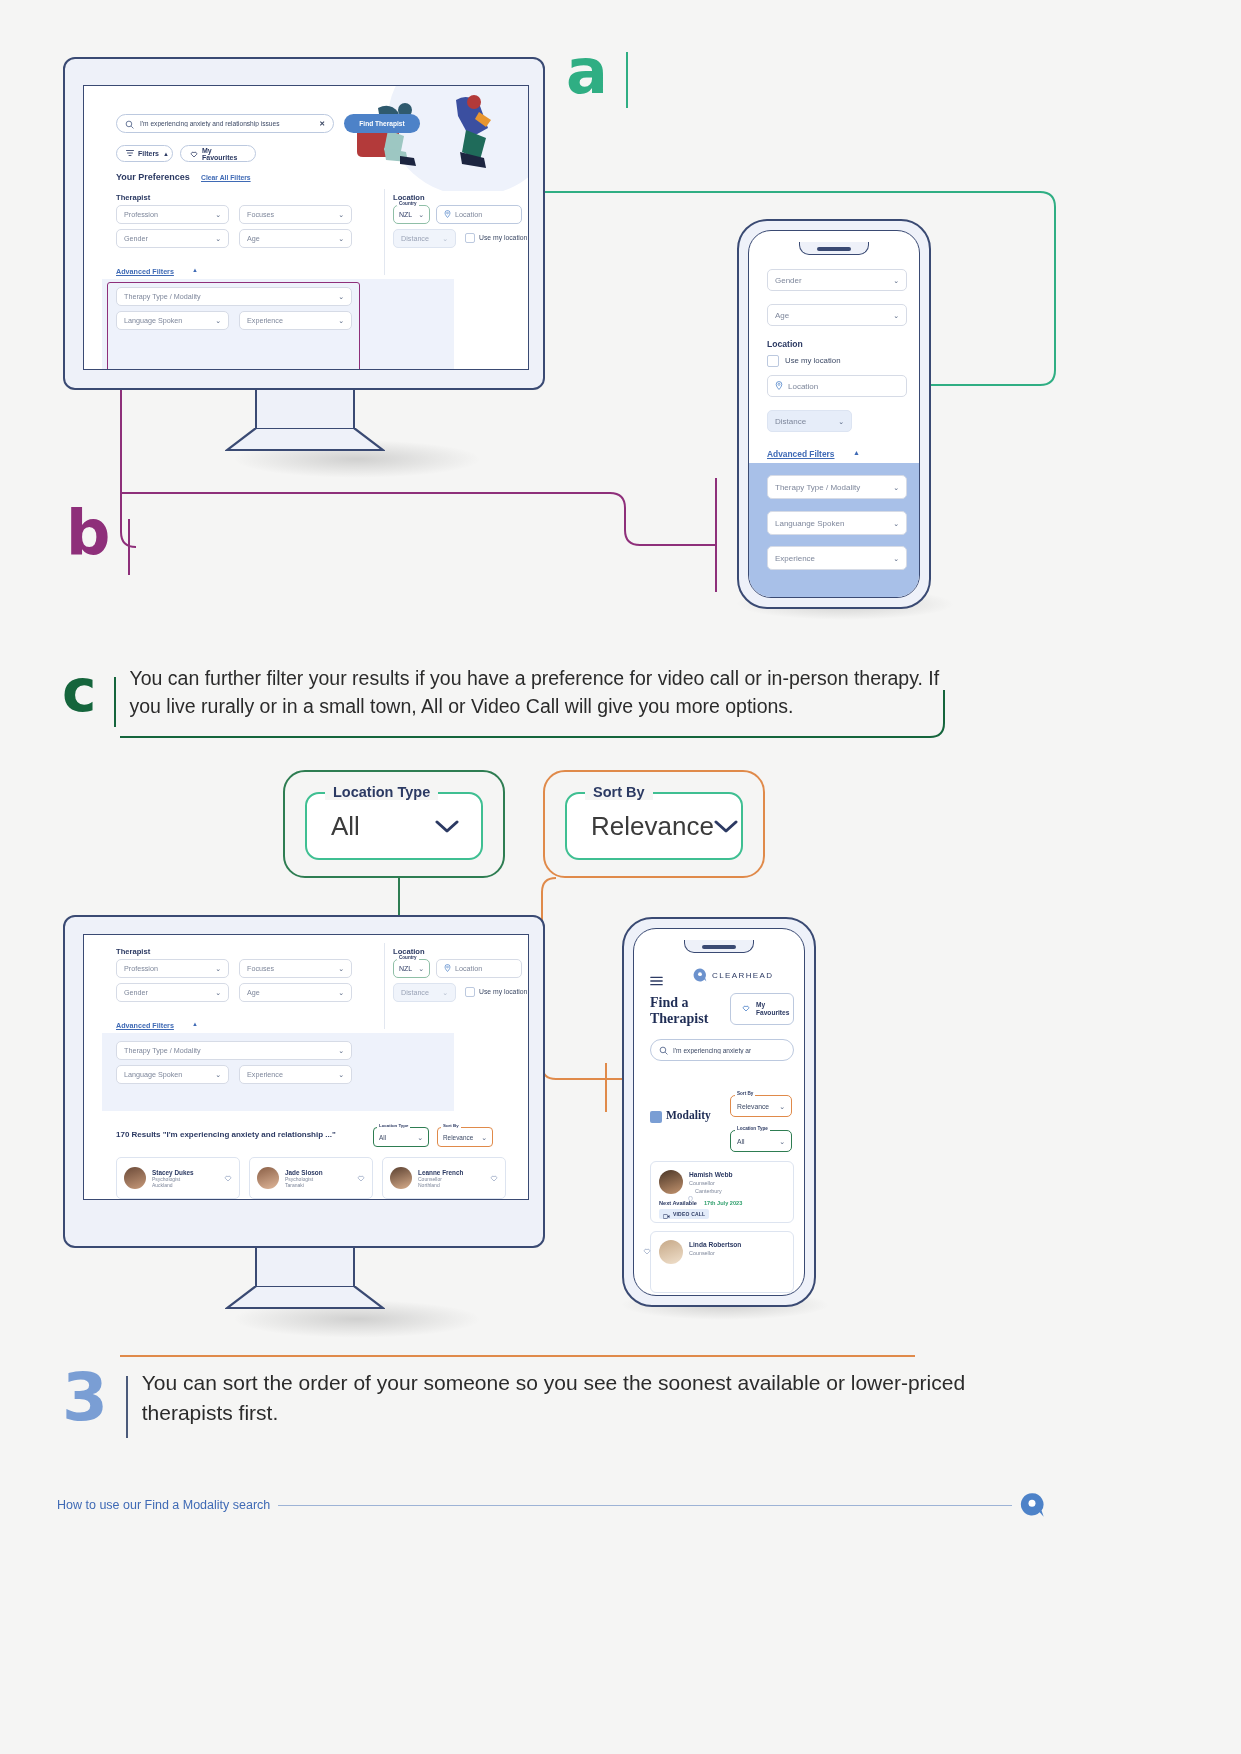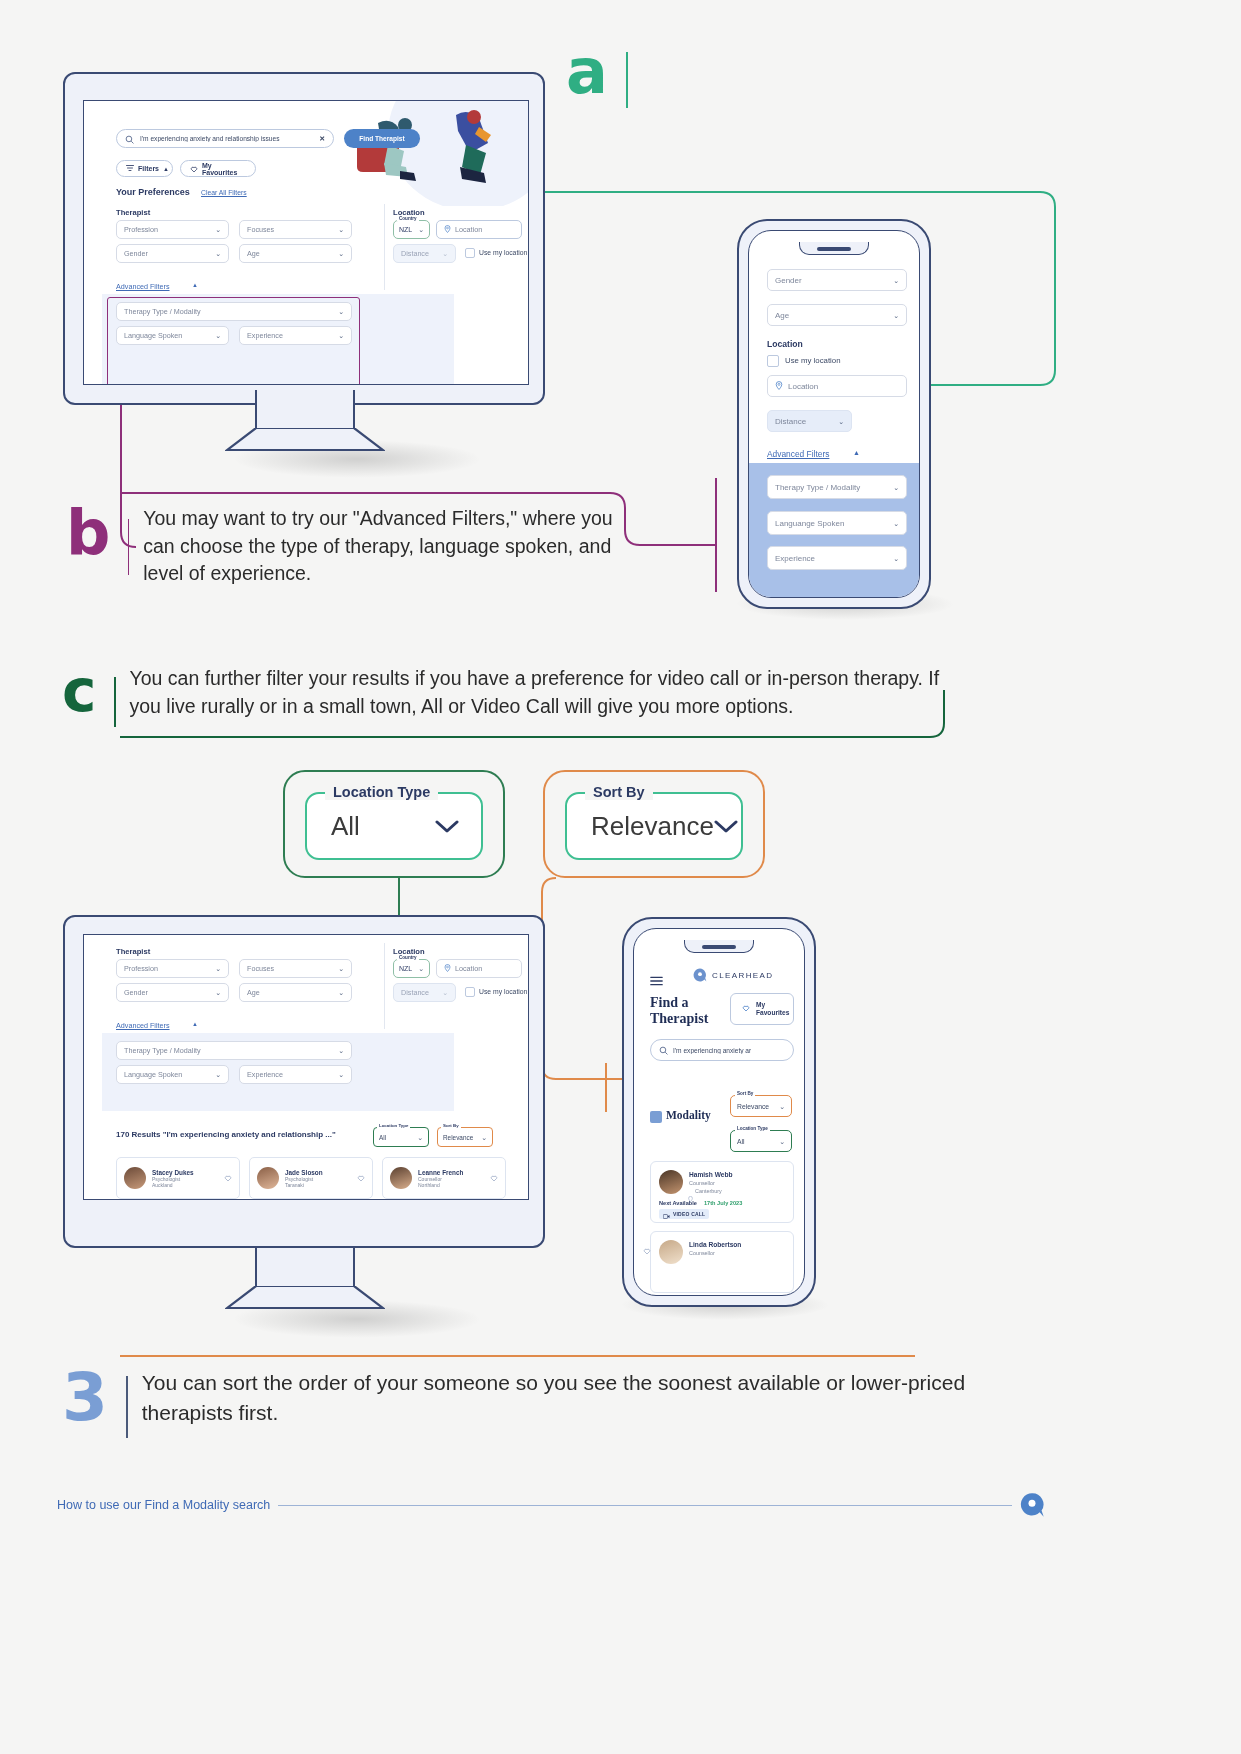--- a/index.html
+++ b/index.html
@@ -101,21 +101,21 @@
   }
 
   
   .fld {
     border: 1px solid #d6dbe6; border-radius: 5px; background: #fff;
     display: flex; align-items: center; justify-content: space-between;
     padding: 0 7px; color: #7e879b; font-size: 7.2px;
   }
   .chev { color: #50607f; font-size: 7px; line-height: 1; }
   .lbl-bold { color: #2c3a63; font-weight: 700; }
-  .blue-link { color: #3f6ab5; text-decoration: underline; font-weight: 400; }
+  .blue-link { color: #3f6ab5; text-decoration: underline; font-weight: 700; }
 
   .pill {
     border: 1px solid #bcc9df; border-radius: 999px; background: #fff;
     display: flex; align-items: center; gap: 4px;
     padding: 0 9px; color: #2c3a63; font-size: 7px; font-weight: 700;
   }
 
   .heart { width: 8px; height: 8px; position: relative; display:inline-block;}
   .heart svg { width: 8px; height: 8px; display:block; }
 
@@ -177,21 +177,21 @@
 
     <path d="M 556 878 Q 542 878 542 892 L 542 1065 Q 542 1079 556 1079 L 712 1079" fill="none" stroke="#e08a4a" stroke-width="2"></path>
     <circle cx="712" cy="1079" r="3.2" fill="#e08a4a"></circle>
     <path d="M 606 1063 L 606 1112" fill="none" stroke="#e08a4a" stroke-width="2"></path>
 
     <path d="M 120 1356 L 915 1356" fill="none" stroke="#e08a4a" stroke-width="2"></path>
   </svg>
 
   <div class="monitor-shadow" style="left:232px; top:440px; width:250px; height:38px; z-index:1;"></div>
 
-  <div class="monitor-shell" style="left:63px; top:72px; width:482px; height:333px; z-index:2;">
+  <div class="monitor-shell" style="left:63px; top:57px; width:482px; height:333px; z-index:2;">
     <div class="monitor-screen" style="left:18px; top:26px; width:446px; height:285px; border:1.4px solid #3a4a73;">
 
       <div class="abs" style="right:0;top:0;width:180px;height:105px;overflow:hidden;">
         <div class="abs" style="right:-30px;top:-45px;width:170px;height:155px;border-radius:50%;background:#eef2fb;"></div>
         <svg width="180" height="105" viewBox="0 0 180 105" style="position:absolute;left:0;top:0;">
 
           <path d="M18 30 q-9 0 -9 10 l0 26 q0 5 6 5 l30 0 q6 0 6 -5 l0 -26 q0 -10 -9 -10 z" fill="#b33a3a"></path>
           <path d="M30 22 q12 -6 20 4 l6 16 -14 8 -10 -16 z" fill="#2f5a6e"></path>
           <path d="M40 44 l16 6 -4 20 -16 -6 z" fill="#9dc7c2"></path>
           <path d="M36 62 l22 4 2 10 -22 -2 z" fill="#9dc7c2"></path>
@@ -369,21 +369,20 @@
   </div>
 
   <div class="callout" id="callout-a">
     <span class="letter">a</span>
     <span class="bar"></span>
   </div>
 
   <div class="callout" id="callout-b">
     <span class="letter">b</span>
     <span class="bar"></span>
-    <span class="ctext">You may want to try our "Advanced Filters," where you can choose the type of therapy, language spoken, and level of experience.</span>
   </div>
 
   <div class="callout" id="callout-c">
     <span class="letter">c</span>
     <span class="bar"></span>
     <span class="ctext">You can further filter your results if you have a preference for video call or in-person therapy. If you live rurally or in a small town, All or Video Call will give you more options.</span>
   </div>
 
   <div class="hl-wrap" style="left:283px; top:770px; width:222px; height:108px; z-index:4;">
     <div class="hl-outer" style="border:2px solid #2e7d52;"></div>

